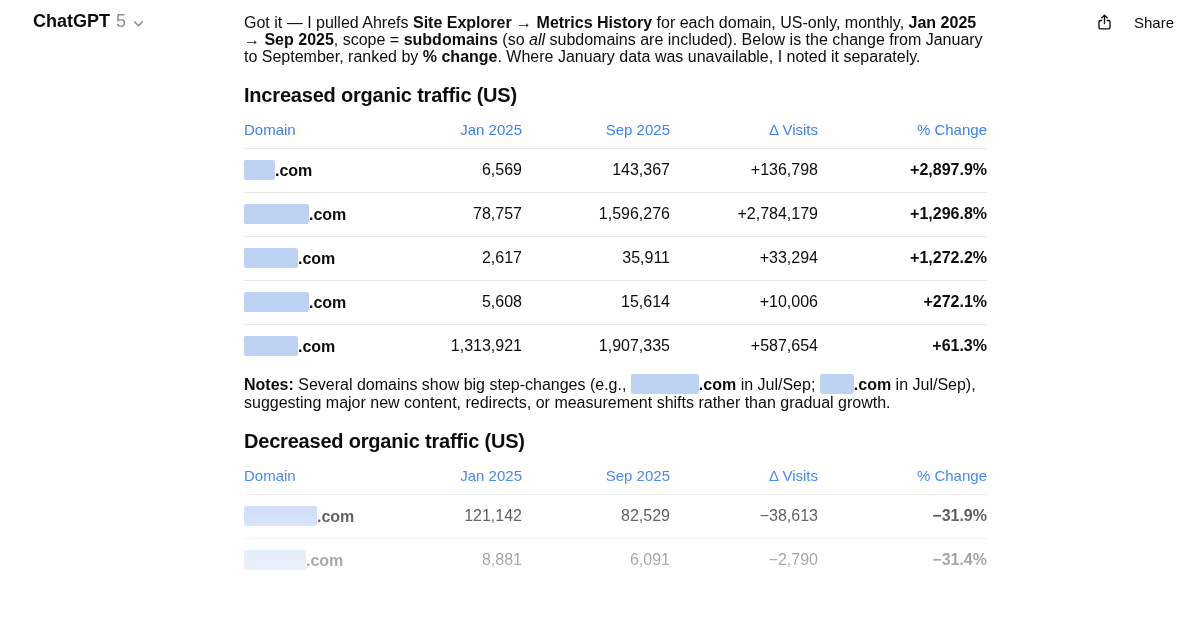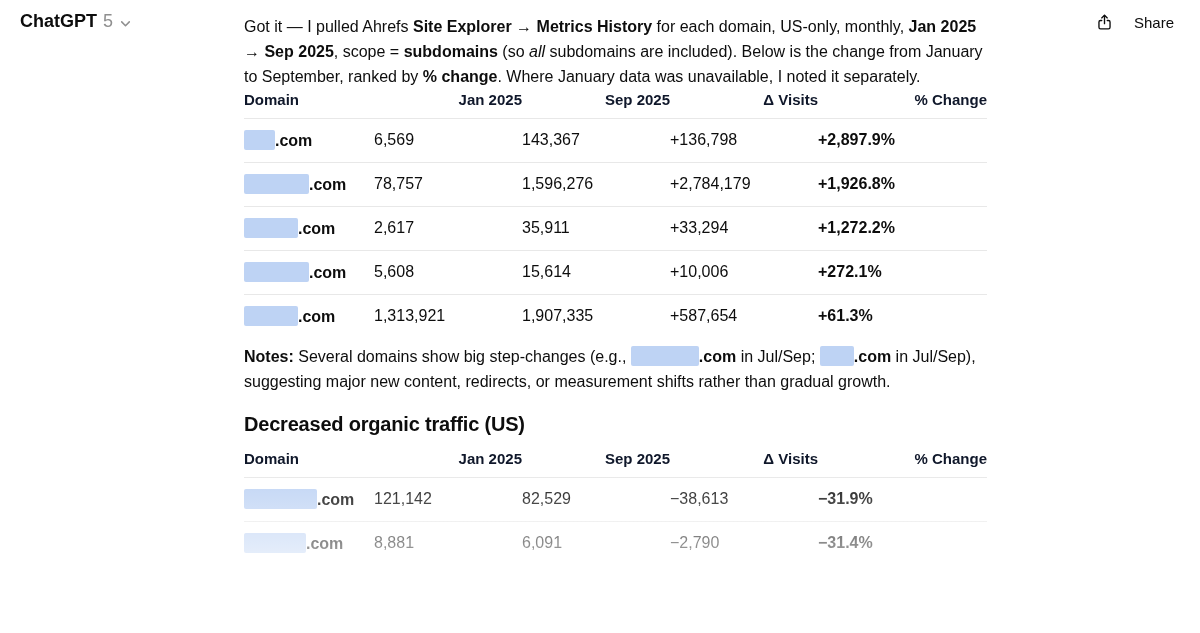--- a/index.html
+++ b/index.html
@@ -14,56 +14,56 @@
   }
   
   .topbar {
     position: absolute; top: 0; left: 0; right: 0; height: 48px;
     display: flex; justify-content: space-between; align-items: flex-start;
     padding: 9px 24px 0 16px;
   }
   .model-switcher {
     display: flex; align-items: center; gap: 6px;
     font-size: 18px; cursor: pointer; background: none; border: none;
-    font-family: inherit; color: #0d0d0d; padding: 2px 4px;
+    font-family: inherit; color: #0d0d0d; padding: 2px 4px; margin-left: 13px;
   }
   .app-name { font-weight: 600; }
   .model-version { color: #8f8f8f; font-weight: 400; }
   .chevron { display: inline-flex; margin-top: 3px; }
   .share-button {
     display: flex; align-items: center; gap: 20px;
     background: none; border: none; font-family: inherit;
     font-size: 15px; color: #0d0d0d; cursor: pointer; padding: 4px 2px;
   }
   .share-icon { display: inline-flex; }
   
   .content {
     position: absolute; left: 244px; top: 14px; width: 743px;
   }
   .intro, .notes {
-    margin: 0; font-size: 16px; line-height: 25px; color: #0d0d0d;
+    margin: 0; font-size: 16px; line-height: 17px; color: #0d0d0d;
   }
   .intro strong, .notes strong { font-weight: 700; }
   .section-title {
     font-size: 20px; font-weight: 700; margin: 18px 0 12px; line-height: 24px;
     letter-spacing: -0.2px;
   }
   .notes { margin-top: 6px; }
   .traffic-table {
     width: 100%; border-collapse: collapse; font-size: 16px;
   }
   .traffic-table col.c-domain { width: 130px; }
   .traffic-table col.c-num { width: 148px; }
   .traffic-table thead th {
-    font-weight: 700; text-align: right; padding: 2px 0 10px;
-    border-bottom: 1px solid #e8e8e8; font-size: 15px; color: #0f172a;
+    font-weight: 400; text-align: right; padding: 2px 0 10px;
+    border-bottom: 1px solid #e8e8e8; font-size: 15px; color: #3b82f6;
   }
   .traffic-table thead th.col-domain { text-align: left; }
   .traffic-table tbody td {
-    padding: 11px 0 12px;
+    text-align: right; padding: 11px 0 12px;
     border-bottom: 1px solid #e8e8e8; white-space: nowrap;
   }
   .traffic-table tbody td.domain-cell { text-align: left; }
   .traffic-table tbody tr:last-child td { border-bottom: none; }
   .traffic-table td.pct-cell { font-weight: 700; }
   .traffic-table td.domain-cell strong { font-weight: 700; }
   .redaction {
     display: inline-block; height: 20px; border-radius: 2px;
     background: #bed3f4; vertical-align: -4px;
   }
@@ -98,20 +98,21 @@
         </svg>
       </span>
       <span>Share</span>
     </button>
 </div>
 
 <div class="content">
 
   <p class="intro"><span>Got it — I pulled Ahrefs </span><strong>Site Explorer → Metrics History</strong><span> for each domain, US-only, monthly, </span><strong>Jan 2025 → Sep 2025</strong><span>, scope = </span><strong>subdomains</strong><span> (so </span><em>all</em><span> subdomains are included). Below is the change from January to September, ranked by </span><strong>% change</strong><span>. Where January data was unavailable, I noted it separately.</span></p>
 
+  <h2 class="section-title">Increased organic traffic (US)</h2>
 
   <table class="traffic-table">
     <colgroup>
         <col class="c-domain">
         <col class="c-num">
         <col class="c-num">
         <col class="c-num">
         <col class="c-pct">
       </colgroup>
     <thead>
@@ -129,21 +130,21 @@
           <td>6,569</td>
           <td>143,367</td>
           <td>+136,798</td>
           <td class="pct-cell">+2,897.9%</td>
         </tr>
         <tr>
           <td class="domain-cell"><span class="redaction" style="width: 65px;"></span><strong>.com</strong></td>
           <td>78,757</td>
           <td>1,596,276</td>
           <td>+2,784,179</td>
-          <td class="pct-cell">+1,926.8%</td>
+          <td class="pct-cell">+1,296.8%</td>
         </tr>
         <tr>
           <td class="domain-cell"><span class="redaction" style="width: 54px;"></span><strong>.com</strong></td>
           <td>2,617</td>
           <td>35,911</td>
           <td>+33,294</td>
           <td class="pct-cell">+1,272.2%</td>
         </tr>
         <tr>
           <td class="domain-cell"><span class="redaction" style="width: 65px;"></span><strong>.com</strong></td>

